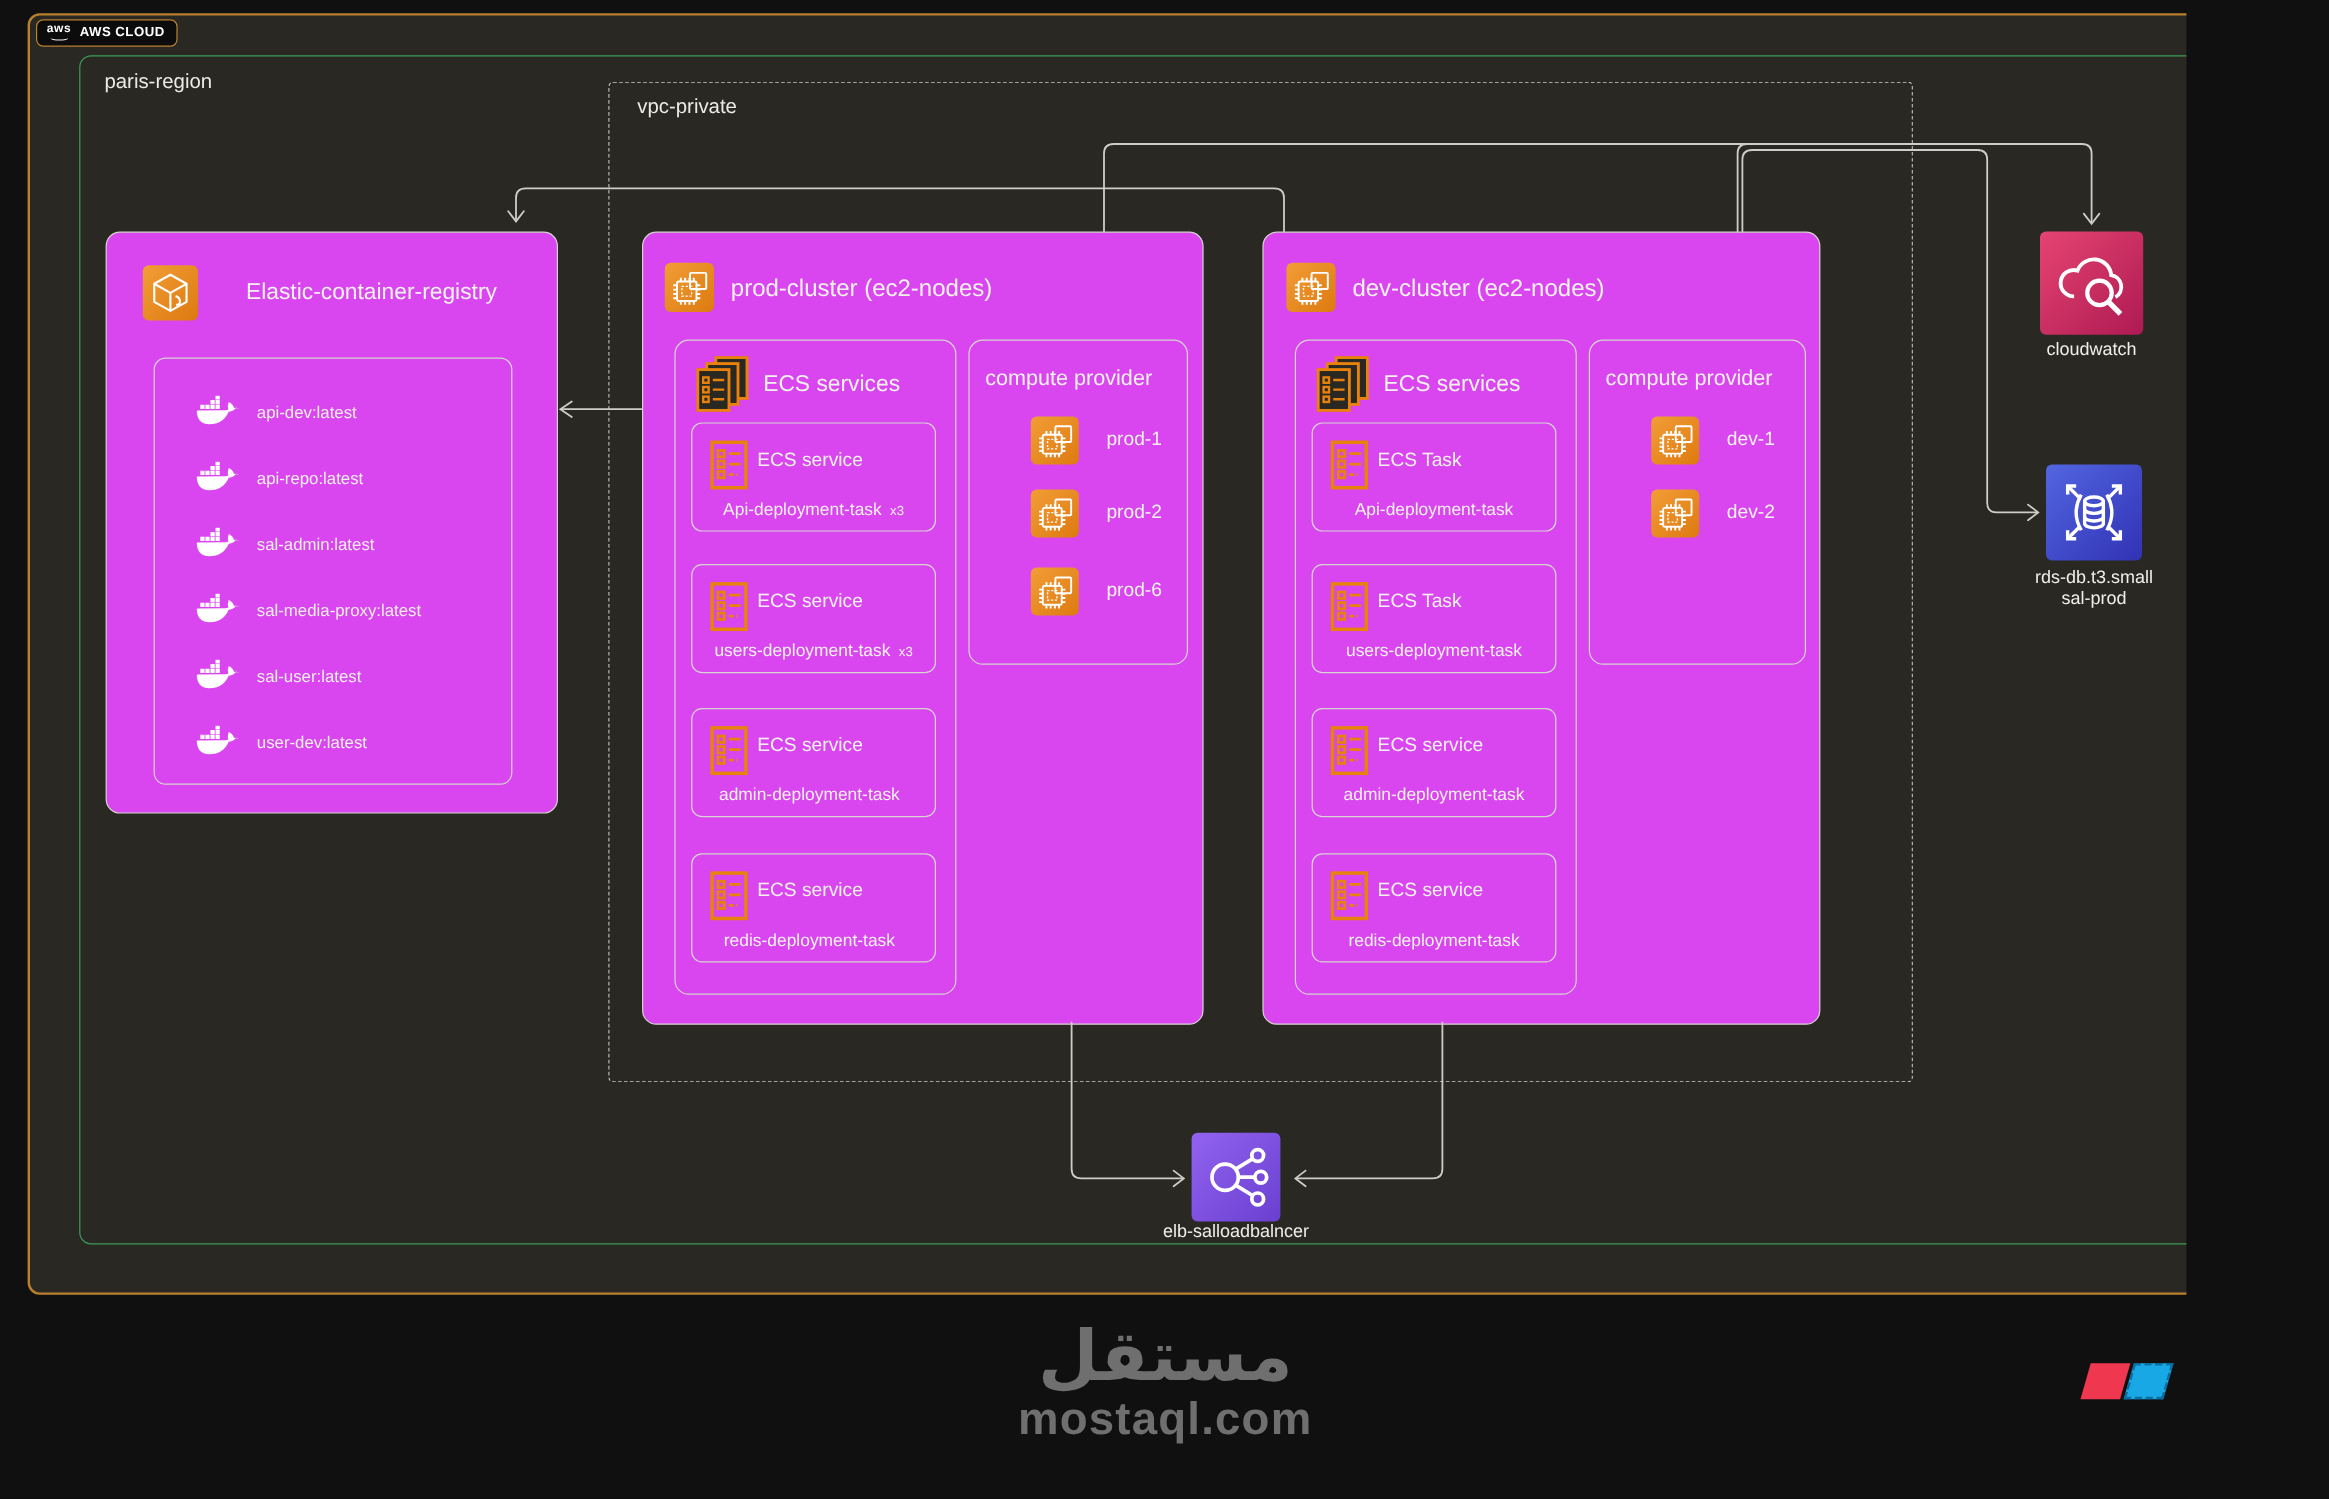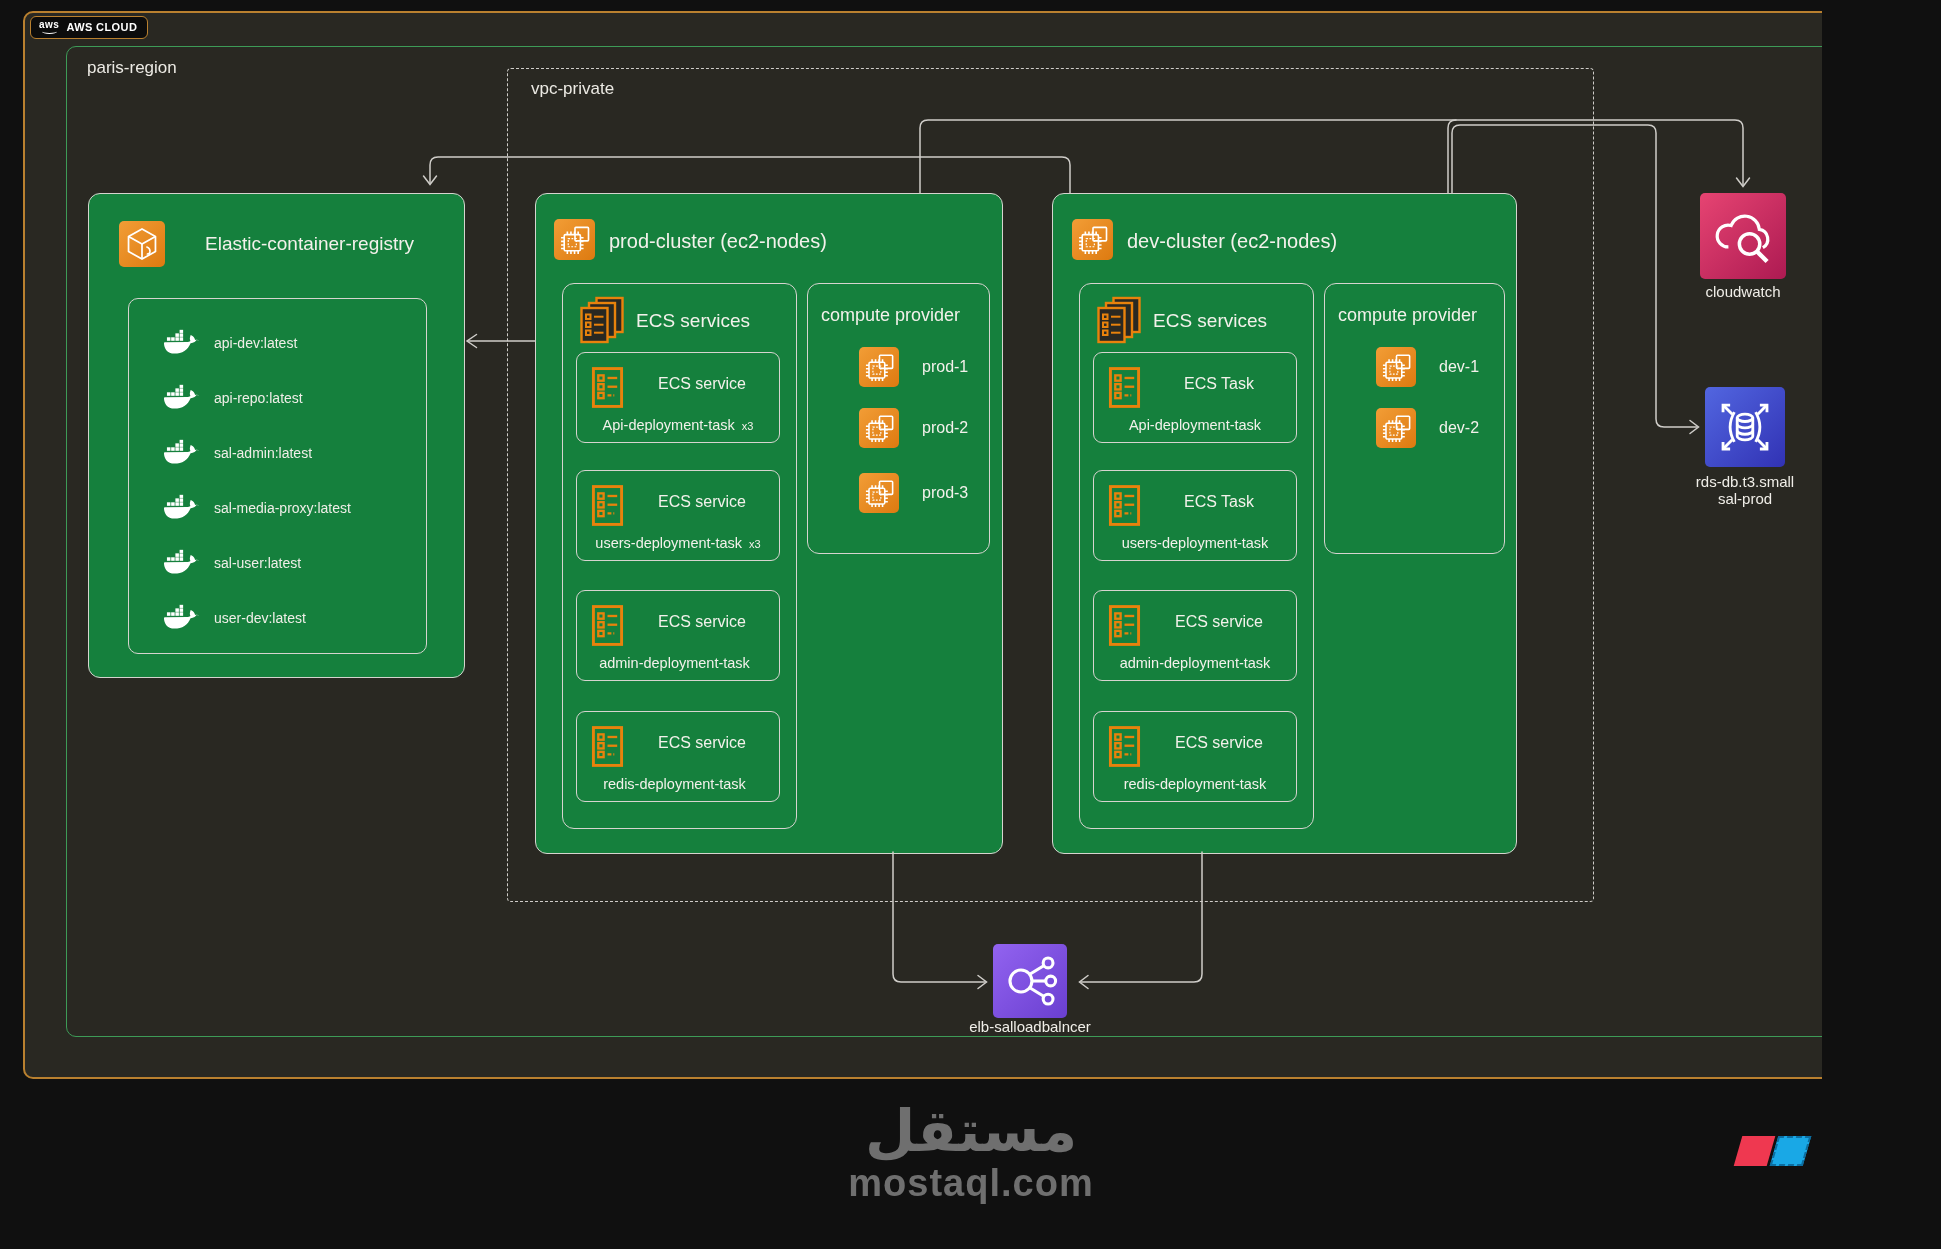--- a/index.html
+++ b/index.html
@@ -11,27 +11,27 @@
          background:#0c0c0c;border:1.5px solid #b9802f;border-radius:6px;padding:3px 10px 4px 8px;}
   .aws-logo{display:flex;flex-direction:column;align-items:center;line-height:1;}
   .aws-logo .t{font-size:10px;font-weight:bold;letter-spacing:.5px;color:#fff;}
   .aws-logo .s{width:15px;height:4px;border-bottom:1.6px solid #fff;border-radius:0 0 60% 60%;margin-top:-1px;}
   .badge .lbl{font-size:11px;font-weight:bold;letter-spacing:.4px;color:#fff;}
   .paris{position:absolute;left:66px;top:46px;width:1811px;height:989px;
          border:1.5px solid #3d9b57;border-radius:10px;}
   .region-label{position:absolute;font-size:17px;color:#eceae4;}
   .vpc{position:absolute;left:507px;top:68px;width:1085px;height:832px;
        border:1.5px dashed #cfcdc9;border-radius:4px;}
-  .gbox{position:absolute;border:1.5px solid #d6d4cf;border-radius:12px;background:#15803d;}
+  .gbox{position:absolute;border:1.5px solid #d6d4cf;border-radius:12px;background:#d946ef;}
   .sbox{position:absolute;border:1.5px solid #d6d4cf;border-radius:12px;}
   .card{position:absolute;left:13px;width:202px;height:89px;border:1.5px solid #d6d4cf;border-radius:9px;}
   .head-ic{position:absolute;}
   .g-title{position:absolute;font-size:19px;color:#f3f1eb;white-space:nowrap;}
   .sub-title{position:absolute;font-size:19px;color:#f3f1eb;white-space:nowrap;}
-  .card .ctype{position:absolute;left:54px;right:6px;top:22px;text-align:center;font-size:16px;color:#f3f1eb;}
+  .card .ctype{position:absolute;left:54px;right:6px;top:22px;text-align:left;font-size:16px;color:#f3f1eb;}
   .card .cicon{position:absolute;left:14px;top:13px;color:#e8820c;}
   .card .ctask{position:absolute;left:0;right:0;bottom:9px;text-align:center;font-size:14.5px;color:#f3f1eb;white-space:nowrap;}
   .card .mult{font-size:11px;margin-left:7px;}
   .ecr-list{position:absolute;left:128px;top:298px;width:299px;height:356px;
             border:1.5px solid #d6d4cf;border-radius:10px;box-sizing:border-box;
             display:flex;flex-direction:column;gap:28px;padding:30px 0 0 34px;}
   .ecr-row{display:flex;align-items:center;gap:13px;height:27px;}
   .ecr-row span{font-size:14px;color:#f0eee8;}
   .node-row{display:flex;align-items:center;gap:23px;position:absolute;left:27px;padding-left:24px;}
   .node-row span{font-size:16px;color:#f3f1eb;}
@@ -280,21 +280,21 @@
             </svg>
           </span>
         <span>prod-2</span>
       </div>
       <div class="node-row" style="top:189px;">
         <span class="tile or" style="position:relative;width:40px;height:40px;">
             <svg class="ic" width="35" height="35">
               <use href="#i-chip"></use>
             </svg>
           </span>
-        <span>prod-3</span>
+        <span>prod-6</span>
       </div>
     </div>
   </div>
 
   <div class="gbox" style="left:1052px;top:193px;width:463px;height:659px;">
     <div class="tile or head-ic" style="left:19px;top:25px;width:41px;height:41px;">
       <svg class="ic" width="36" height="36">
           <use href="#i-chip"></use>
         </svg>
     </div>

